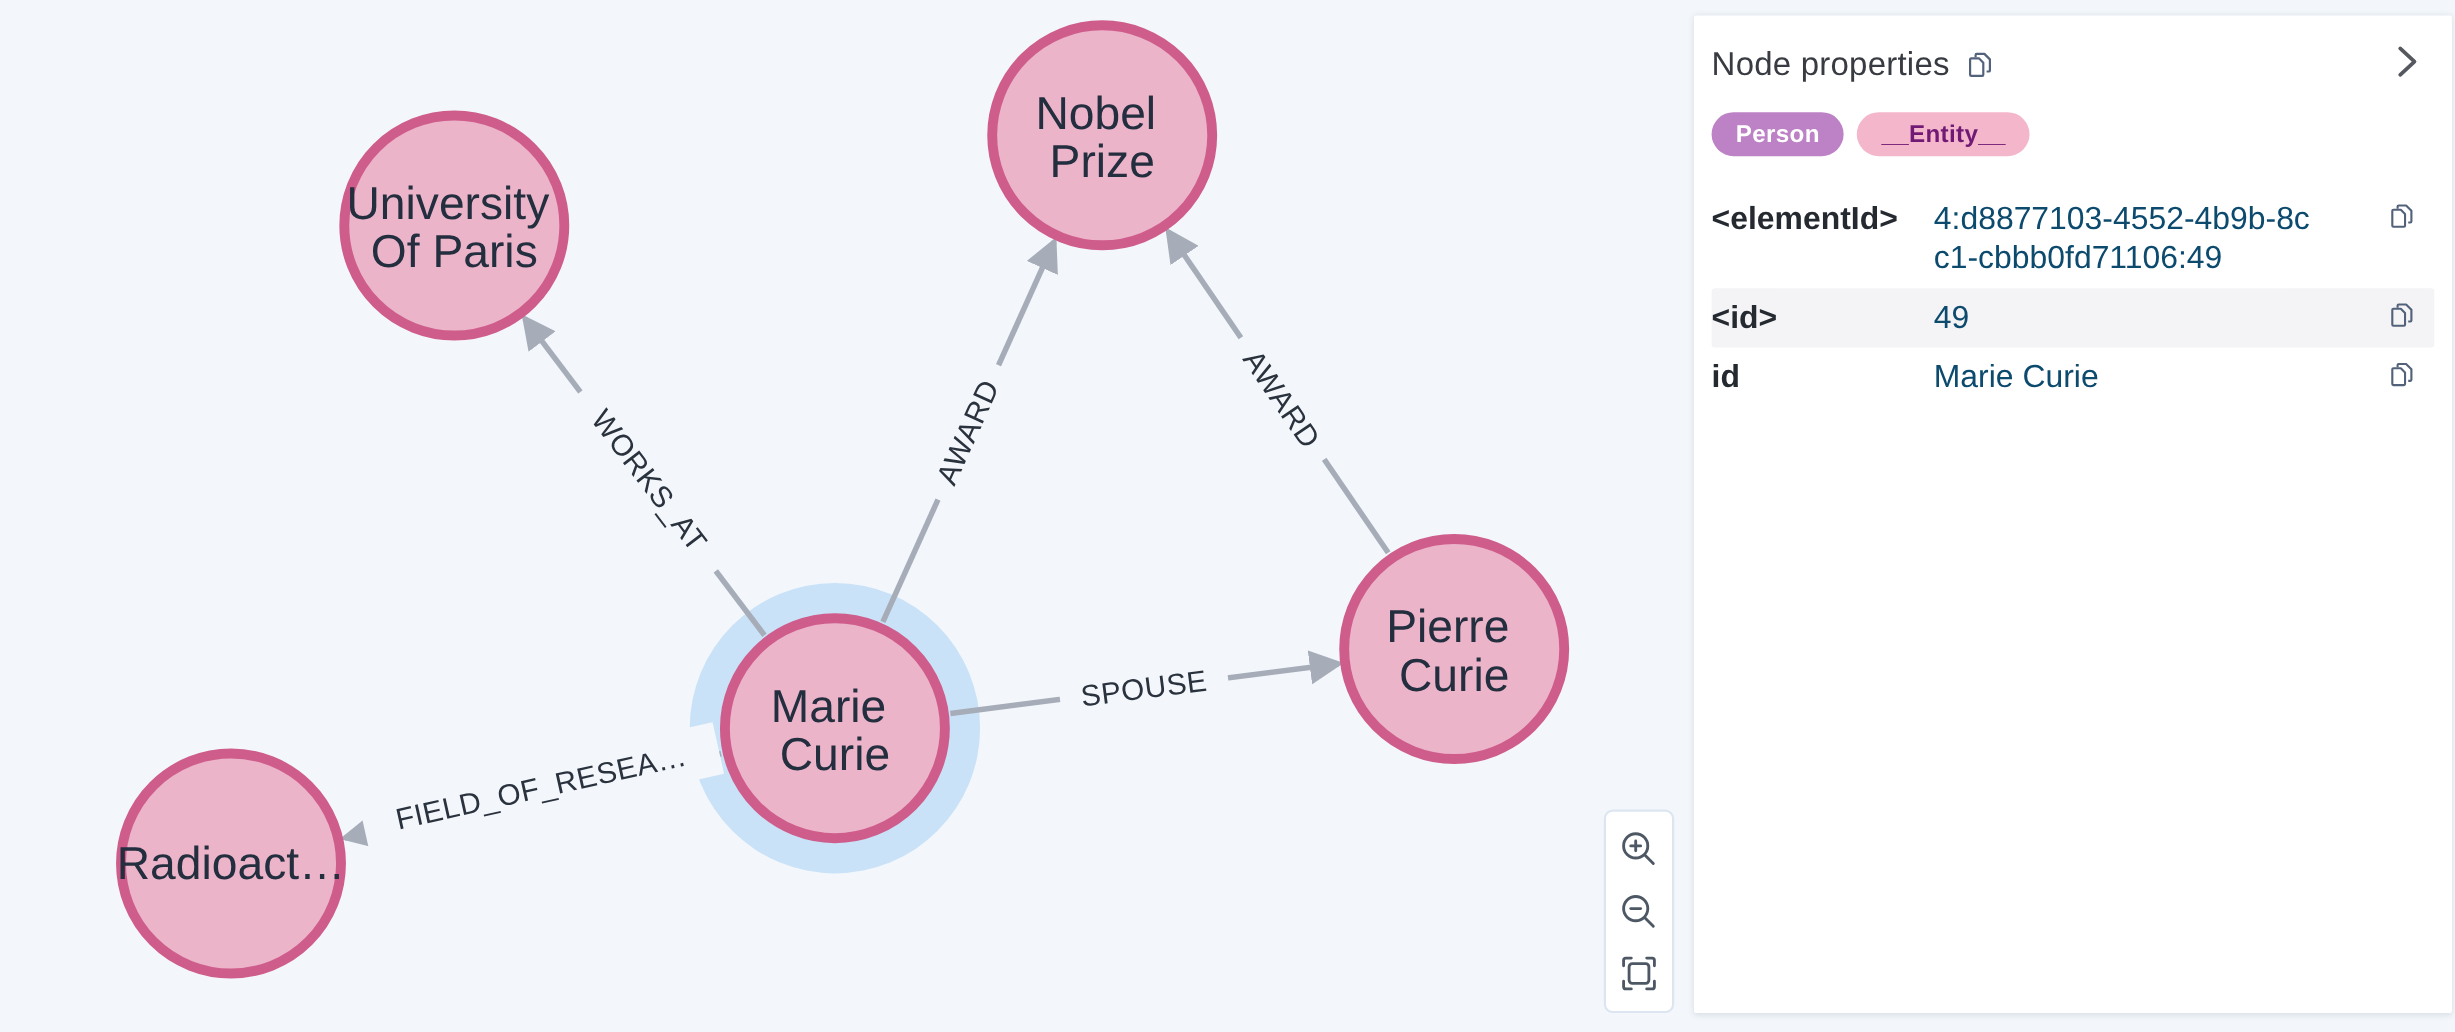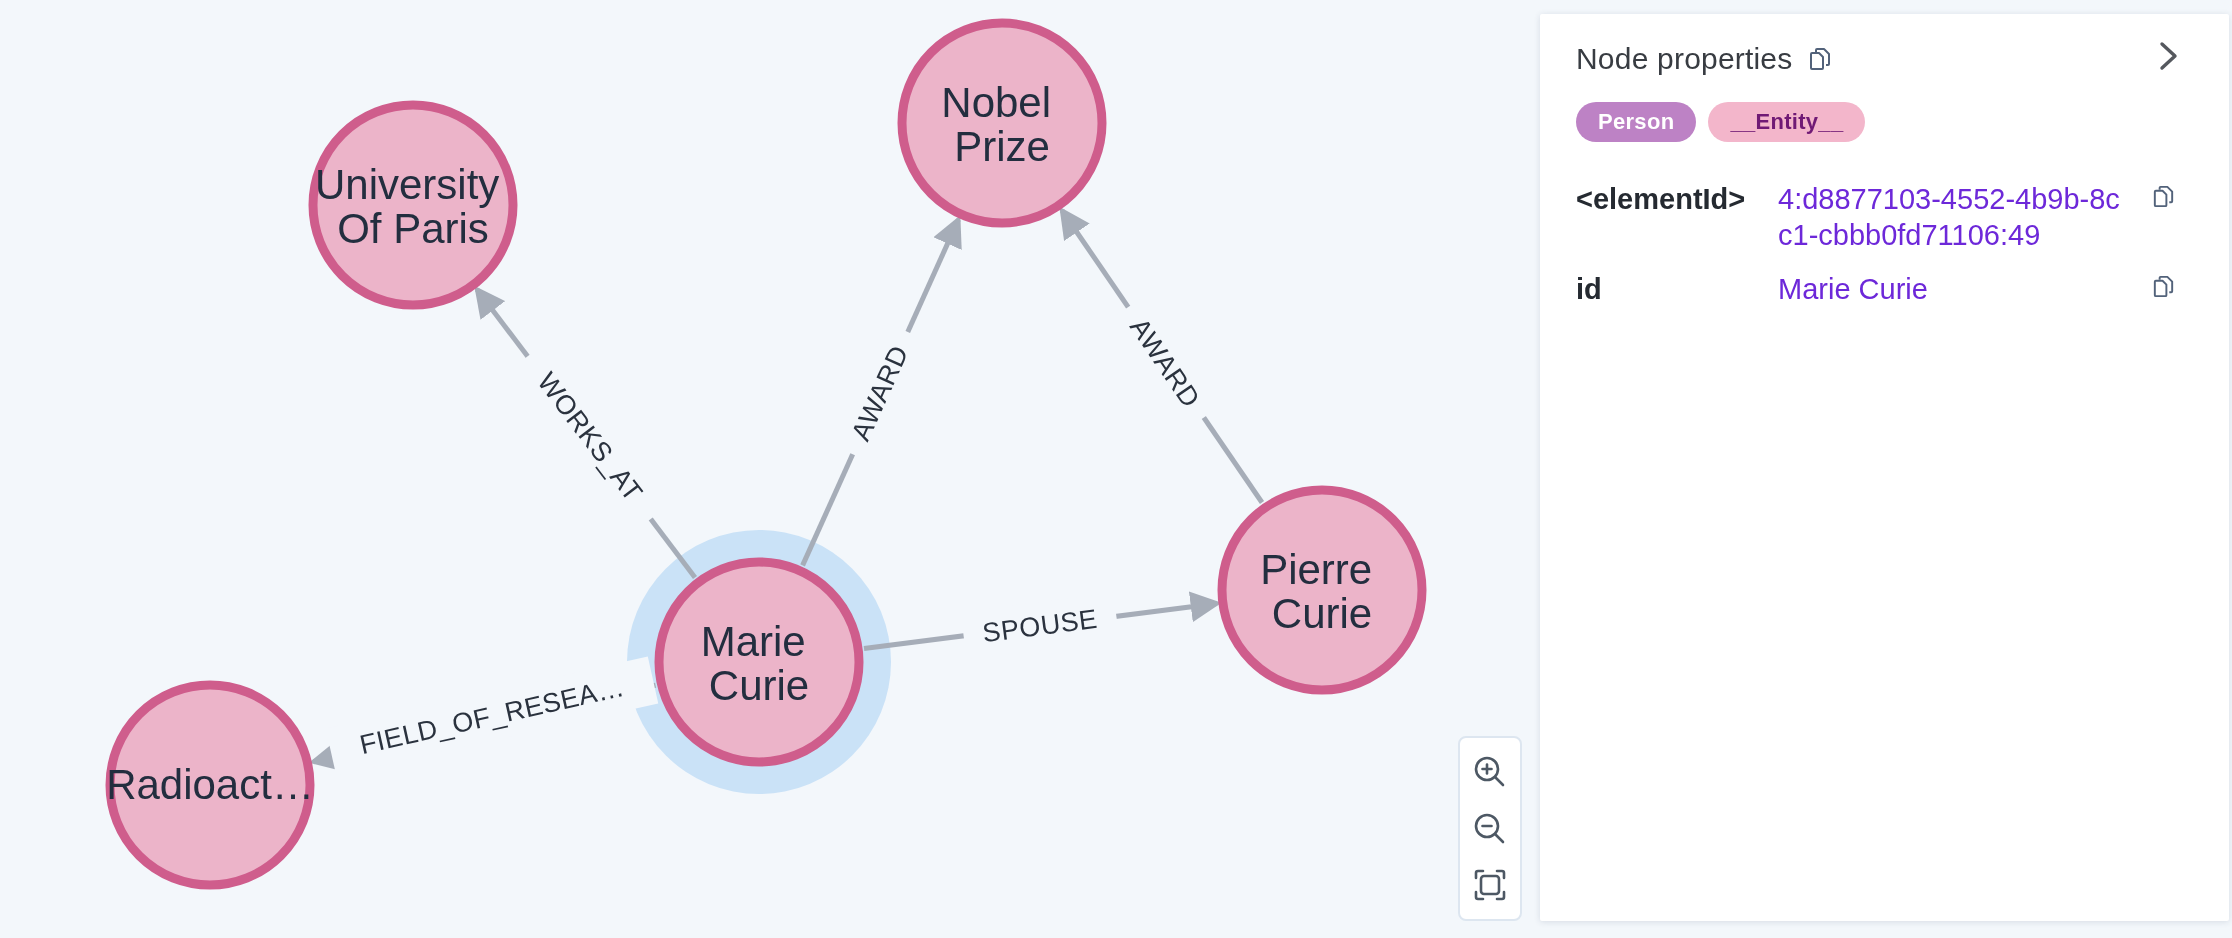--- a/index.html
+++ b/index.html
@@ -29,42 +29,42 @@
   }
   .zoom-btn{background:none;border:none;padding:0;margin:0;cursor:pointer;width:40px;height:40px;
     display:flex;align-items:center;justify-content:center;}
   .zoom-btn svg{stroke:#4d5864;fill:none;stroke-width:2.6;stroke-linecap:round;stroke-linejoin:round;}
 
   
   .panel{
     position:absolute;left:1540px;top:14px;width:689px;height:907px;
     background:#ffffff;border-radius:2px;
     box-shadow:0 1px 6px rgba(40,60,90,.14);
-    box-sizing:border-box;padding:28px 36px;
+    box-sizing:border-box;padding:28px 16px;
   }
   .panel-header{display:flex;align-items:center;}
   .panel-title{font-size:30px;font-weight:400;color:#383c42;margin:0;letter-spacing:.2px;}
   .title-copy{margin-left:14px;}
   .icon-btn{background:none;border:none;padding:0;cursor:pointer;display:inline-flex;align-items:center;}
   .copy-icon svg{stroke:#52627a;fill:none;stroke-width:2;stroke-linejoin:round;}
   .chevron{margin-left:auto;margin-top:-6px;margin-right:14px;}
   .chevron svg{stroke:#55585e;fill:none;stroke-width:3.4;stroke-linecap:round;stroke-linejoin:round;}
 
   .badges{display:flex;gap:12px;margin-top:26px;}
   .badge{height:40px;border-radius:20px;display:inline-flex;align-items:center;
     padding:0 22px;font-size:22px;font-weight:700;letter-spacing:.3px;}
   .badge-person{background:#bd82c5;color:#ffffff;}
   .badge-entity{background:#f3b6cb;color:#701a75;}
 
   .props{margin-top:30px;font-size:29px;}
   .prop-row{display:grid;grid-template-columns:202px 352px 1fr;align-items:start;
     padding:9px 0;border-radius:3px;}
   .prop-row.striped{background:#f4f4f6;}
   .prop-key{font-weight:700;color:#252a31;line-height:36px;}
-  .prop-value{color:#6d28d9;line-height:36px;word-break:break-all;padding-right:10px;}
+  .prop-value{color:#0c4a6e;line-height:36px;word-break:break-all;padding-right:10px;}
   .prop-copy{justify-self:end;padding-right:16px;margin-top:2px;}
 </style>
 </head>
 <body>
 
 <div class="canvas">
   <svg width="2232" height="938" viewBox="0 0 2232 938">
     <defs>
       <marker id="arrow" viewBox="0 0 10 10" refX="8.5" refY="5" markerWidth="6.2" markerHeight="6.2" orient="auto-start-reverse">
         <path d="M0 0 L10 5 L0 10 z" fill="#a6adb8"></path>
@@ -192,20 +192,30 @@
 
   <div class="badges">
     <span class="badge badge-person">Person</span>
     <span class="badge badge-entity">__Entity__</span>
   </div>
 
   <div class="props">
     <div class="prop-row">
       <div class="prop-key">&lt;elementId&gt;</div>
       <div class="prop-value">4:d8877103-4552-4b9b-8cc1-cbbb0fd71106:49</div>
+      <button class="icon-btn copy-icon prop-copy">
+        <svg width="27" height="27" viewBox="0 0 28 28">
+          <path d="M10 7 L10 5 Q10 4 11 4 L18 4 L23 9 L23 19 Q23 20 22 20 L20 20"></path>
+          <path d="M6 8 L13 8 L17 12 L17 23 Q17 24 16 24 L6 24 Q5 24 5 23 L5 9 Q5 8 6 8 Z"></path>
+        </svg>
+      </button>
+    </div>
+    <div class="prop-row striped">
+      <div class="prop-key">&lt;id&gt;</div>
+      <div class="prop-value">49</div>
       <button class="icon-btn copy-icon prop-copy">
         <svg width="27" height="27" viewBox="0 0 28 28">
           <path d="M10 7 L10 5 Q10 4 11 4 L18 4 L23 9 L23 19 Q23 20 22 20 L20 20"></path>
           <path d="M6 8 L13 8 L17 12 L17 23 Q17 24 16 24 L6 24 Q5 24 5 23 L5 9 Q5 8 6 8 Z"></path>
         </svg>
       </button>
     </div>
     <div class="prop-row">
       <div class="prop-key">id</div>
       <div class="prop-value">Marie Curie</div>

